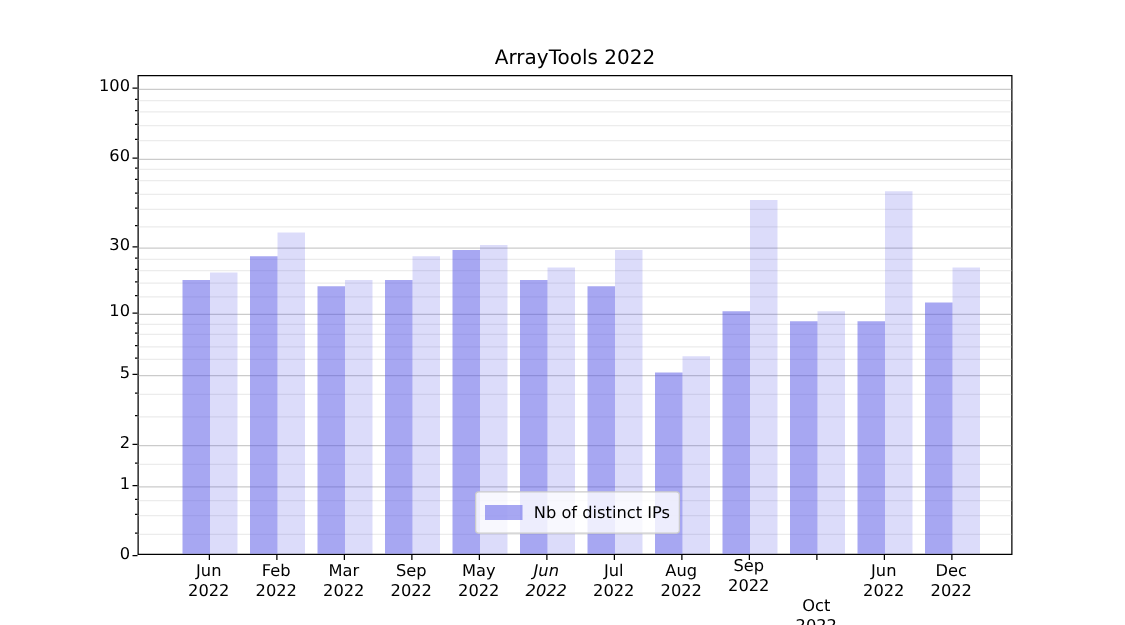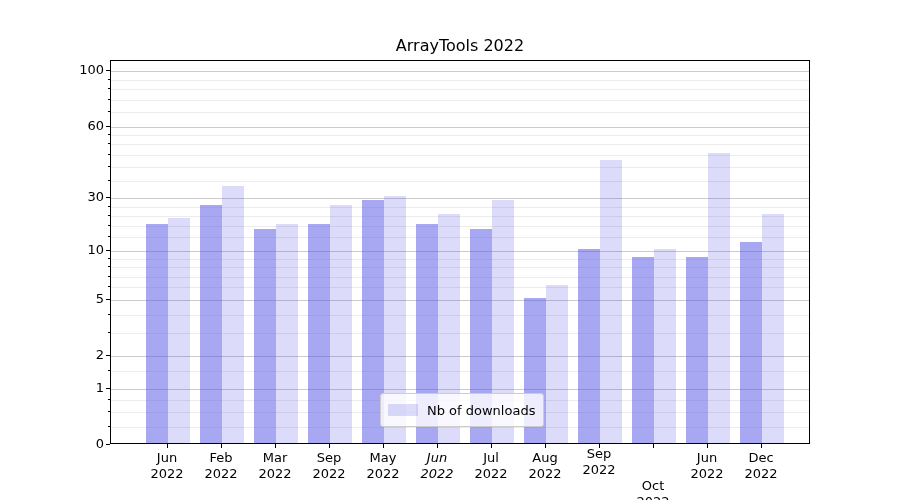--- a/index.html
+++ b/index.html
@@ -84,22 +84,22 @@
         <div class="bar" style="left: 489px; height: 283.2px; background: rgba(80, 80, 230, 0.2);"></div>
         <div class="bar" style="left: 521px; height: 186.5px; background: rgba(80, 80, 230, 0.5);"></div>
         <div class="bar" style="left: 543px; height: 194.2px; background: rgba(80, 80, 230, 0.2);"></div>
         <div class="bar" style="left: 575px; height: 186.5px; background: rgba(80, 80, 230, 0.5);"></div>
         <div class="bar" style="left: 597px; height: 290.3px; background: rgba(80, 80, 230, 0.2);"></div>
         <div class="bar" style="left: 629px; height: 201.3px; background: rgba(80, 80, 230, 0.5);"></div>
         <div class="bar" style="left: 651px; height: 229.5px; background: rgba(80, 80, 230, 0.2);"></div>
       </div>
     <div class="legend" id="legend">
         <div class="legend-row">
-          <div class="legend-swatch" style="background: rgba(80, 80, 230, 0.2);"></div>
-          <div class="legend-label">Nb of downloads</div>
+          <div class="legend-swatch" style="background: rgba(80, 80, 230, 0.5);"></div>
+          <div class="legend-label">Nb of distinct IPs</div>
         </div>
       </div>
   </div>
   <div id="axis-layer">
       <div class="ytick-label" style="top: 436px;">0</div>
       <div class="ytick-mark" style="left: 106px; width: 4px; top: 444px;"></div>
       <div class="ytick-label" style="top: 379.9px;">1</div>
       <div class="ytick-mark" style="left: 106px; width: 4px; top: 387.9px;"></div>
       <div class="ytick-label" style="top: 347px;">2</div>
       <div class="ytick-mark" style="left: 106px; width: 4px; top: 355px;"></div>

